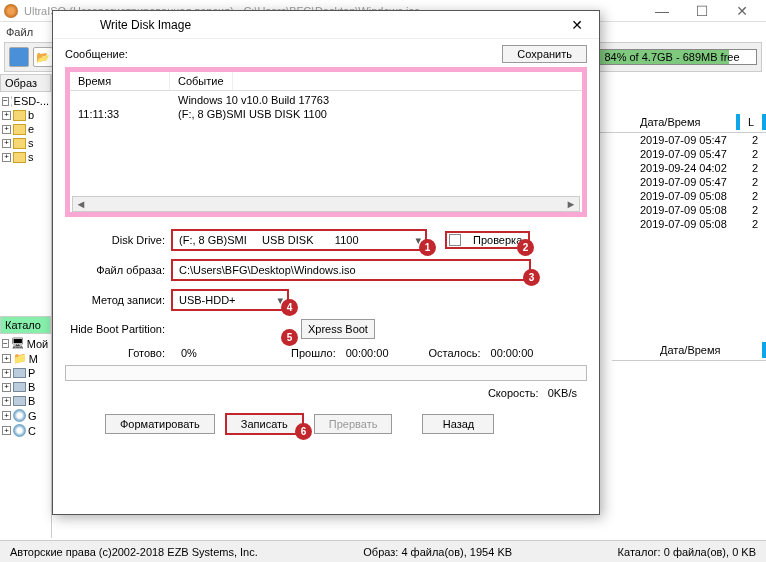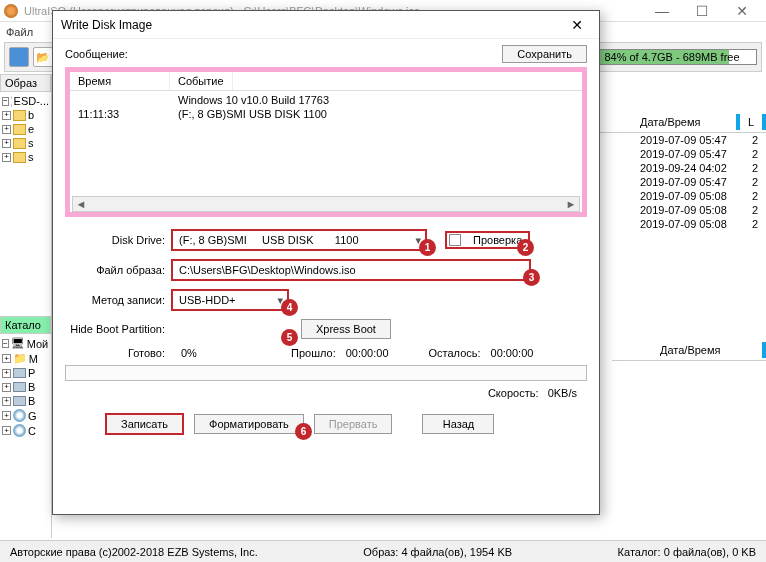--- a/index.html
+++ b/index.html
@@ -43,21 +43,21 @@
 .lower-header{background:#86efac;border:1px solid #ccc;padding:2px 4px;margin-top:4px;}
 
 .statusbar { position:absolute; bottom:0; left:0; right:0; height:22px; background:#f0f0f0; border-top:1px solid #ccc; display:flex; align-items:center; padding:0 10px; gap:30px;}
 .statusbar .seg{ flex:0 0 auto;}
 .statusbar .seg.mid{margin-left:auto;}
 .statusbar .seg.right{margin-left:auto;}
 
 
 .modal { position:absolute; left:52px; top:10px; width:548px; height:505px; background:#fff; border:1px solid #555; box-shadow:3px 3px 12px rgba(0,0,0,0.3); z-index:100;}
 .modal-titlebar{ height:28px; display:flex; align-items:center; padding:0 8px; background:#fff; border-bottom:1px solid #eee;}
-.modal-titlebar .mt-text{font-size:12px;}
+.modal-titlebar .mt-text{font-size:12px;margin-left:39px;}
 .modal-titlebar .mt-close{ margin-left:auto; font-size:14px; width:28px; text-align:center;}
 
 .modal-body{ padding:6px 12px 10px 12px;}
 .msg-row{display:flex; align-items:center; margin-bottom:4px;}
 .msg-row .lbl{ }
 .msg-row .save-btn{ margin-left:auto; border:1px solid #999; background:#f4f4f4; padding:2px 14px;}
 
 .log-table{ border:5px solid #f9a8d4; height:150px; position:relative; overflow:hidden;}
 .log-head{ display:flex; background:#fff; border-bottom:1px solid #ddd;}
 .log-head div{ padding:3px 8px; border-right:1px solid #eee;}
@@ -76,21 +76,21 @@
 .form-row .field{ border:2px solid #c1272d; background:#fff; padding:2px 6px; height:22px; display:flex; align-items:center; position:relative;}
 .form-row .field.dd::after{content:"▾"; position:absolute; right:4px; color:#555;}
 .form-row .field.w1{width:256px;}
 .form-row .field.w2{width:360px;align-items:center;}
 .form-row .field.w3{width:118px;}
 .check-wrap{border:2px solid #c1272d; padding:1px 6px 1px 2px; display:flex; align-items:center; gap:3px; margin-left:8px;}
 .check-wrap .cb{width:12px;height:12px;border:1px solid #888;background:#fff;}
 
 .badge{ width:17px; height:17px; border-radius:50%; background:#c1272d; color:#fff; display:flex; align-items:center; justify-content:center; font-size:10px; font-weight:bold; position:absolute; z-index:5;}
 
-.xpress{ border:1px solid #999; background:#f4f4f4; padding:3px 14px;}
+.xpress{ border:1px solid #999; background:#f4f4f4; padding:3px 6px;}
 
 .status-line{display:flex; margin-top:6px; gap:10px;}
 .status-line .slbl{width:106px; text-align:right; padding-right:6px;}
 .status-line .sval{min-width:50px;}
 .progress-outer{ border:1px solid #bbb; height:16px; margin-top:6px; background:#fbfbfb;}
 .speed-line{text-align:right; margin-top:6px; padding-right:10px;}
 
 .btn-row{ display:flex; gap:10px; margin-top:14px; align-items:center; position:relative; padding-left:40px;}
 .btn{ border:1px solid #999; background:#f4f4f4; padding:3px 14px; min-width:72px; text-align:center;}
 .btn.red{ border:2px solid #c1272d;}
@@ -324,22 +324,22 @@
         </div>
 
         <div class="progress-outer"></div>
 
         <div class="speed-line">
           <span>Скорость:</span>&nbsp;&nbsp;
           <span>0KB/s</span>
         </div>
 
         <div class="btn-row">
+          <button class="btn">Форматировать</button>
           <button class="btn red">Записать</button>
-          <button class="btn">Форматировать</button>
           <div class="badge" style="left:230px; top:10px;">6</div>
           <button class="btn disabled">Прервать</button>
           <button class="btn" style="margin-left:20px;">Назад</button>
         </div>
 
       </div>
     </div>
   </div>
 
 </div>

